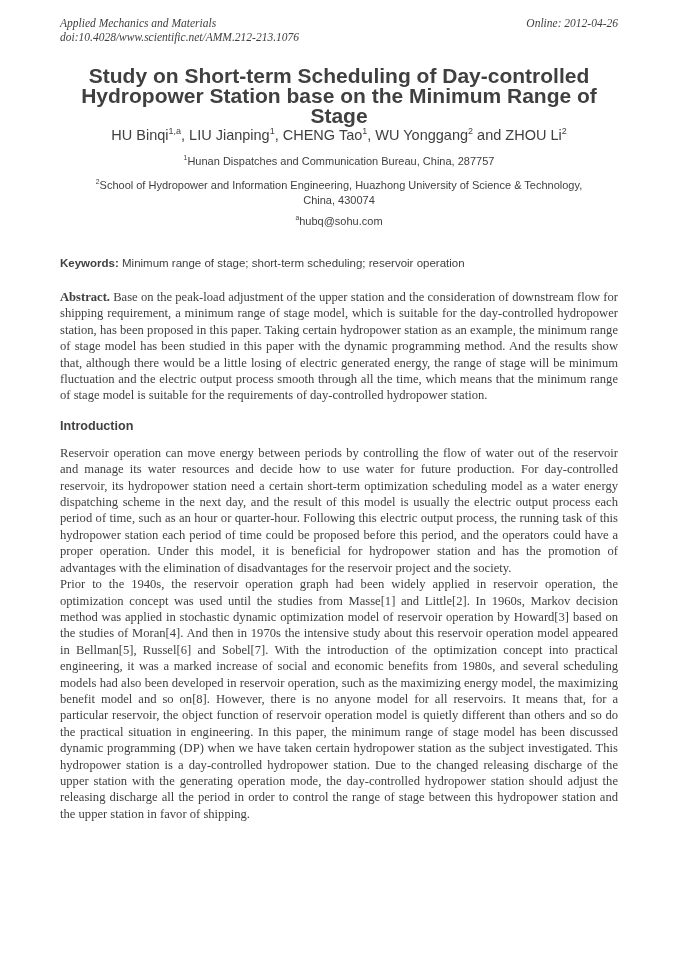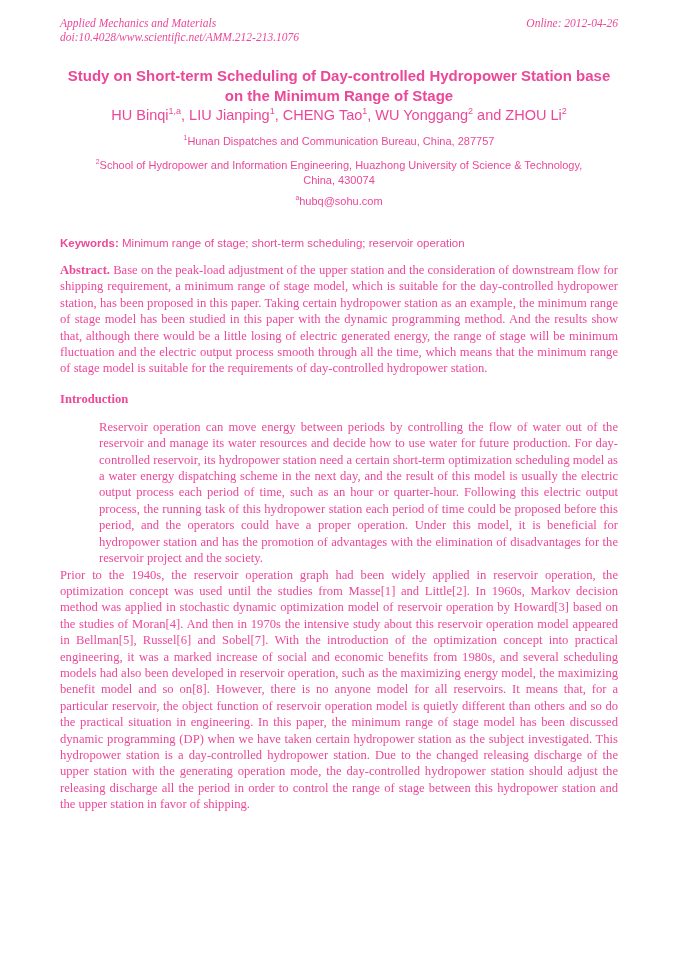--- a/index.html
+++ b/index.html
@@ -6,40 +6,40 @@
     margin: 0;
     padding: 0;
     background: #ffffff;
   }
   .page {
     position: relative;
     box-sizing: border-box;
     width: 678px;
     height: 959px;
     background: #ffffff;
-    color: #ec4899;
+    color: #404040;
     padding: 17px 60px 0 60px;
     overflow: hidden;
   }
   
   .jheader {
     font-family: "Liberation Serif", serif;
     font-style: italic;
     font-size: 11.5px;
     line-height: 13.5px;
   }
   .jheader-row {
     display: flex;
     justify-content: space-between;
   }
   
   .paper-title {
     font-family: "Liberation Sans", sans-serif;
     font-weight: bold;
-    font-size: 15px;
+    font-size: 21px;
     line-height: 20px;
     text-align: center;
     max-width: 582px;
     margin: 22px auto 0 auto;
   }
   .authors {
     font-family: "Liberation Sans", sans-serif;
     font-size: 14.5px;
     line-height: 19px;
     text-align: center;
@@ -78,29 +78,29 @@
   .kw-label { font-weight: bold; margin-top: 21px; }
   
   .abstract,
   .body-para {
     font-family: "Liberation Serif", serif;
     font-size: 12.6px;
     line-height: 16.4px;
     text-align: justify;
     margin: 0;
   }
-  .abstract { margin-top: 11px; }
+  .abstract { margin-top: 18px; }
   .abs-label { font-weight: bold; }
   .section-heading {
-    font-family: Liberation Serif, serif;
+    font-family: Liberation Sans, sans-serif;
     font-size: 12.6px;
     font-weight: bold;
     margin: 15px 0 0 0;
   }
-  .body-para.first { margin-top: 12px; margin-left: 39px; }
+  .body-para.first { margin-top: 12px; }
 </style>
 </head>
 <body>
 
 <div class="page">
 
   <div class="jheader">
     <div class="jheader-row">
       <span>Applied Mechanics and Materials</span>
       <span>Online: 2012-04-26</span>

